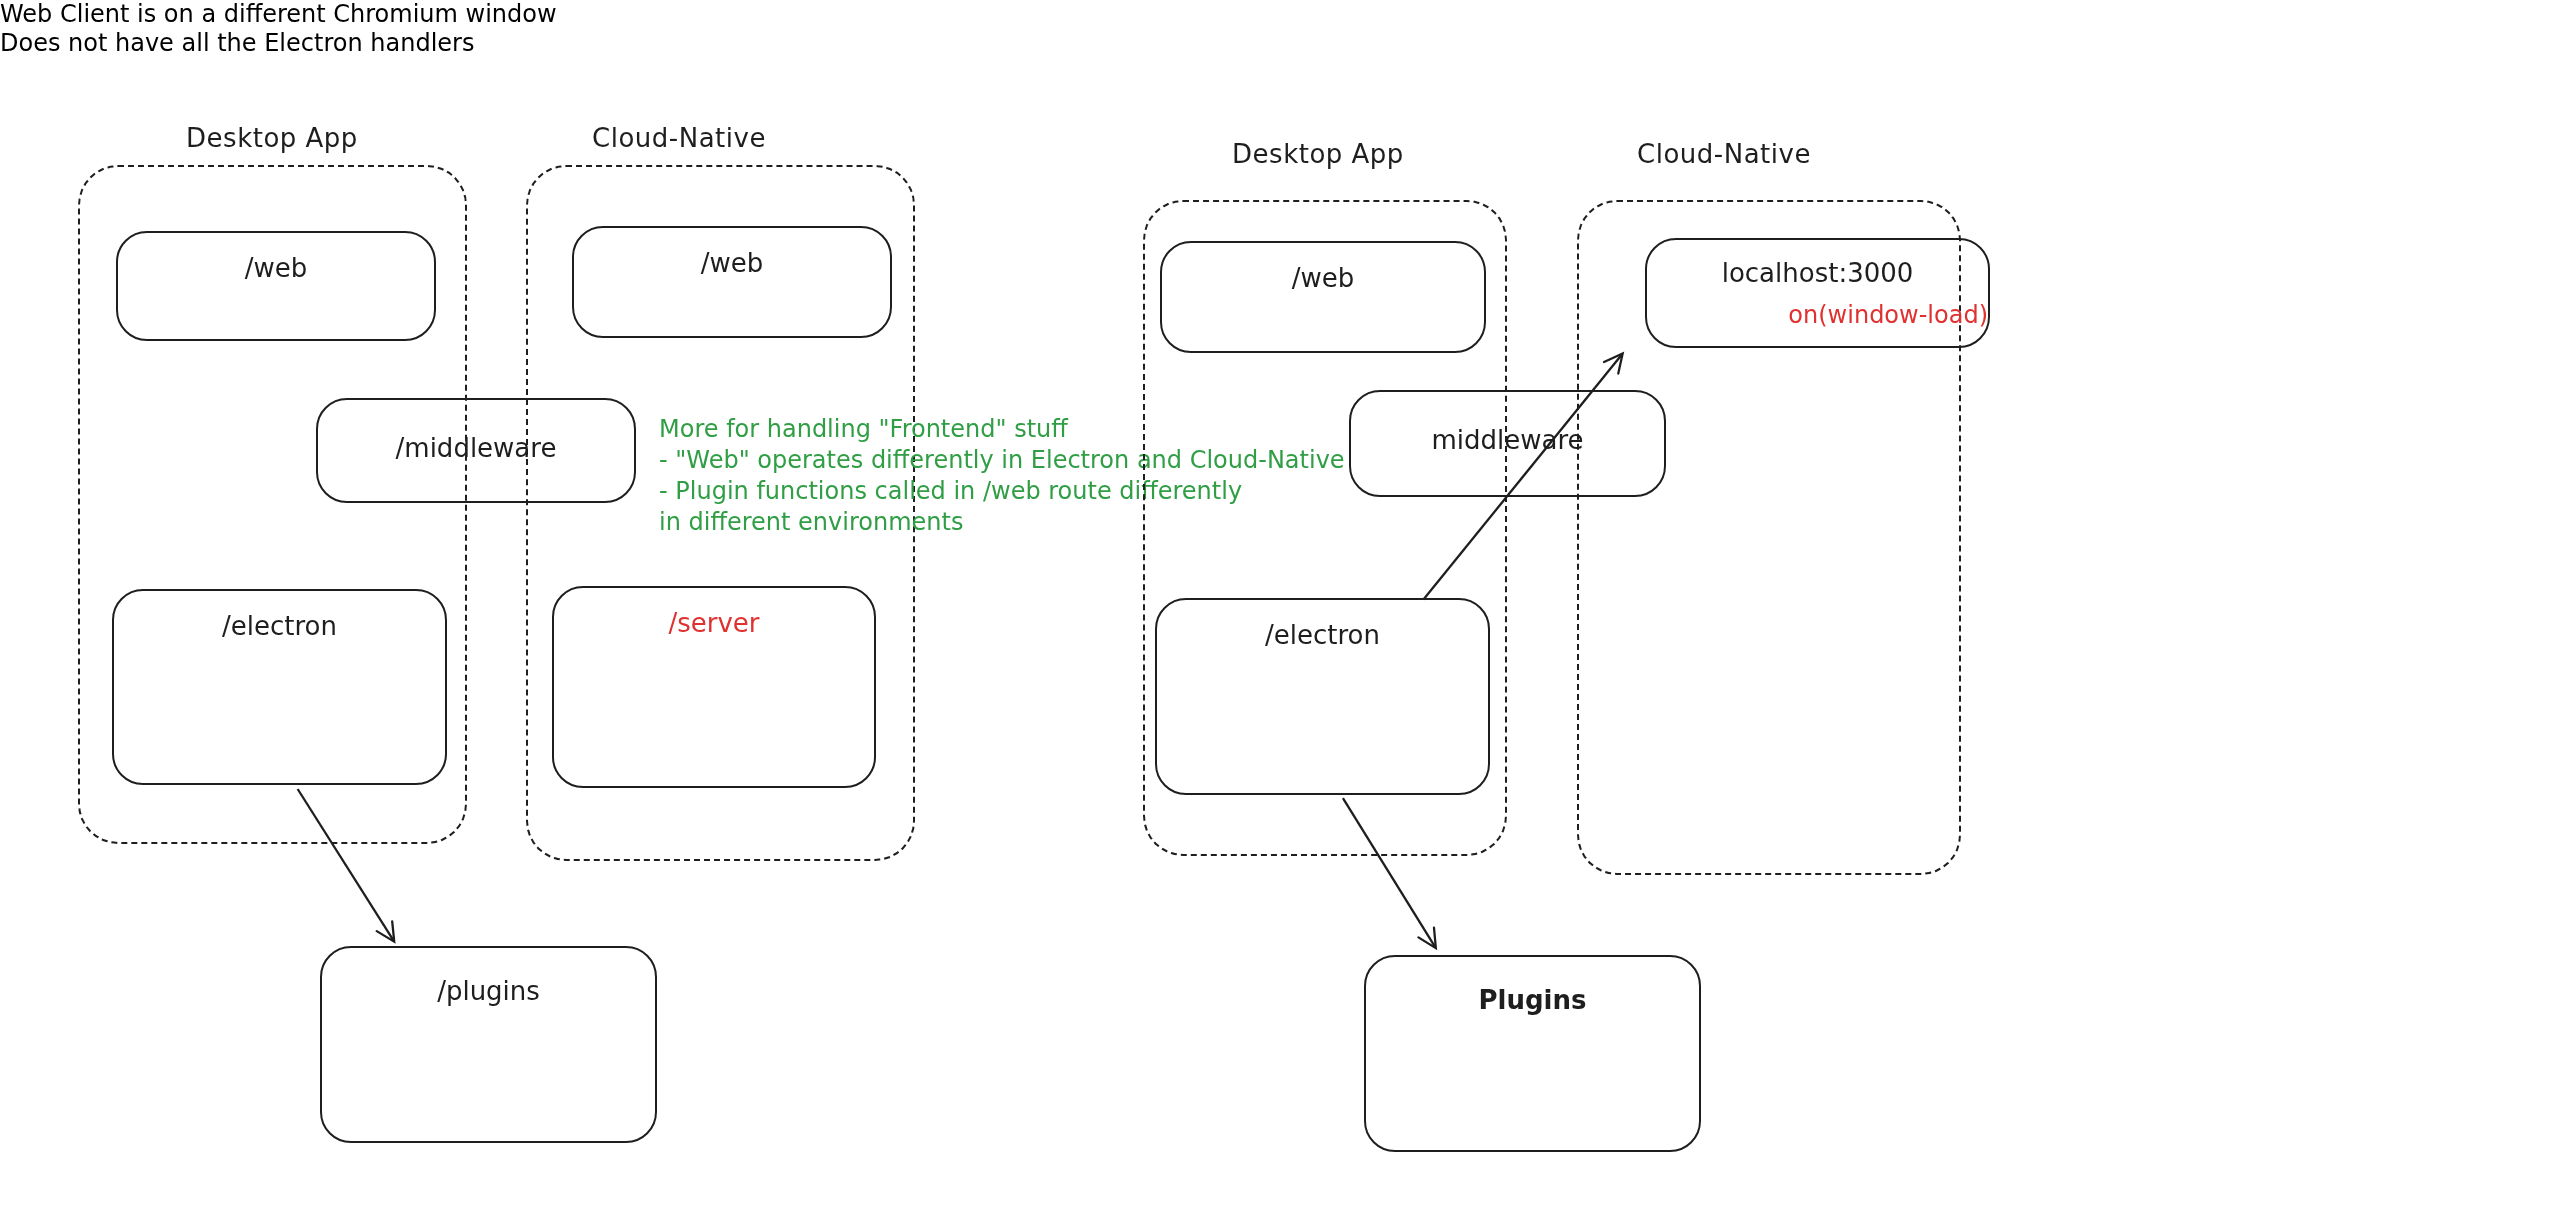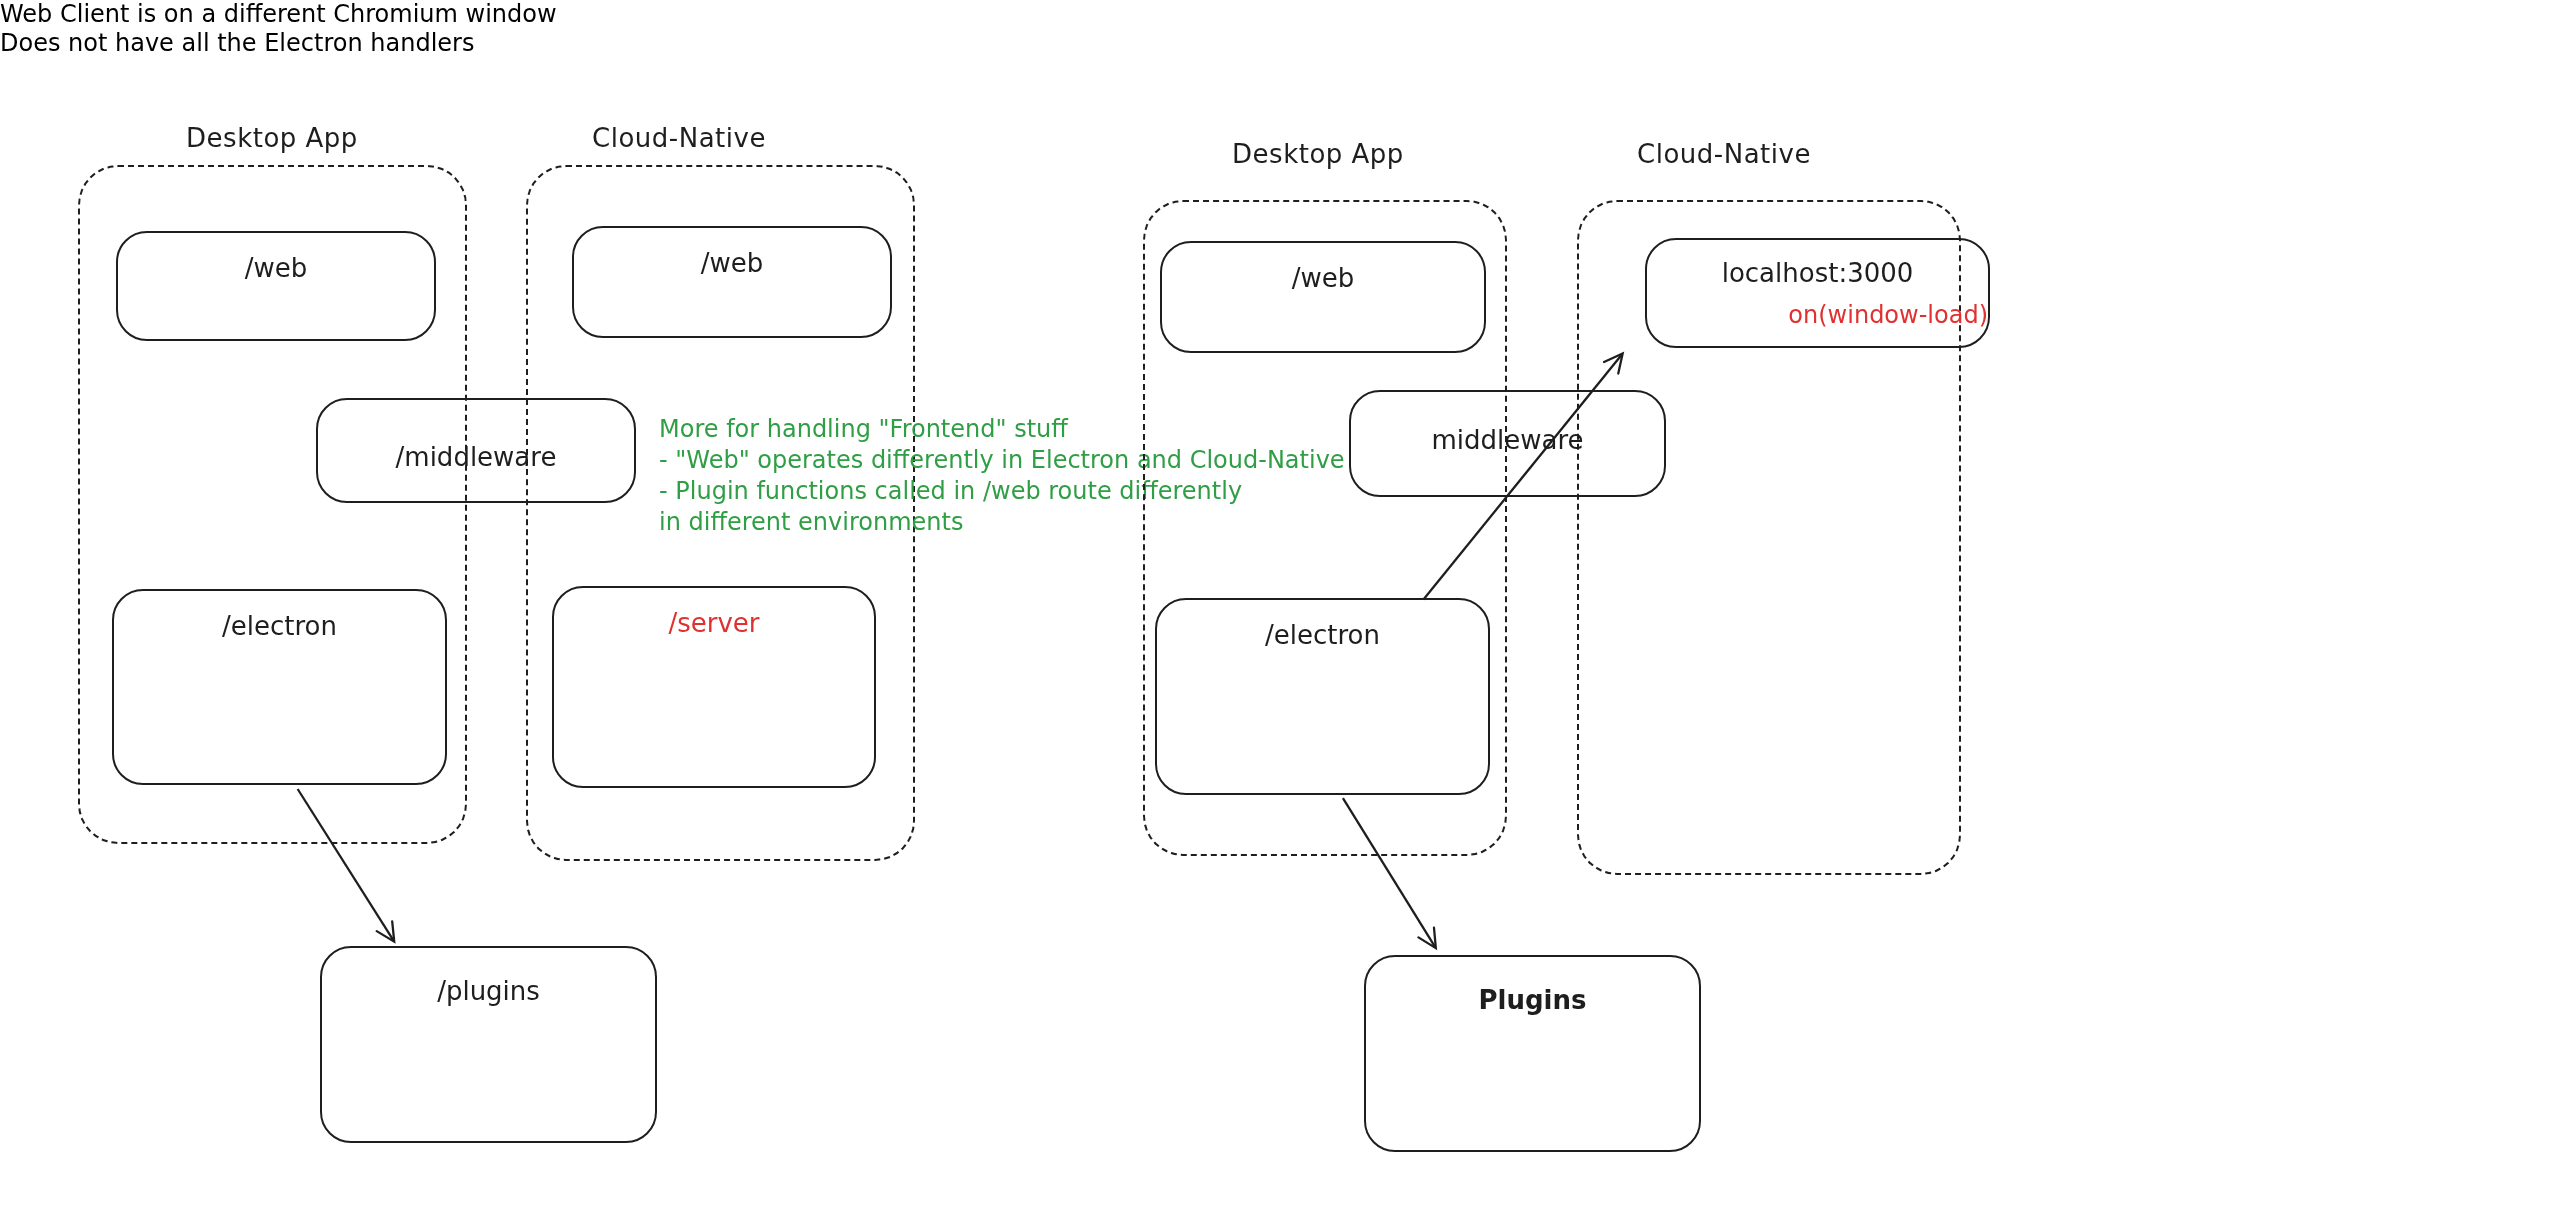--- a/index.html
+++ b/index.html
@@ -75,21 +75,21 @@
   #r-container-cloud{left:1577px;top:200px;width:384px;height:675px;}
   #r-web{left:1160px;top:241px;width:326px;height:112px;}
   #r-localhost{left:1607px;top:238px;width:345px;height:110px;margin-left:38px;}
   #r-localhost .nlabel{padding-top:18.3px;}
   #r-middleware{left:1349px;top:390px;width:317px;height:107px;}
   #r-middleware .nlabel{padding-top:33px;}
   #r-electron{left:1155px;top:598px;width:335px;height:197px;}
   #r-plugins{left:1364px;top:955px;width:337px;height:197px;}
   #r-plugins .nlabel{padding-top:27.5px;font-weight:bold;}
   #l-plugins .nlabel{padding-top:27.5px;}
-  #l-middleware .nlabel{padding-top:42px;text-align:center;}
+  #l-middleware .nlabel{padding-top:33px;text-align:center;}
   #arrow-layer{
     position:absolute;left:0;top:0;width:2576px;height:1232px;
     pointer-events:none;
   }
 </style>
 </head>
 <body>
 
 <div id="canvas">
 

